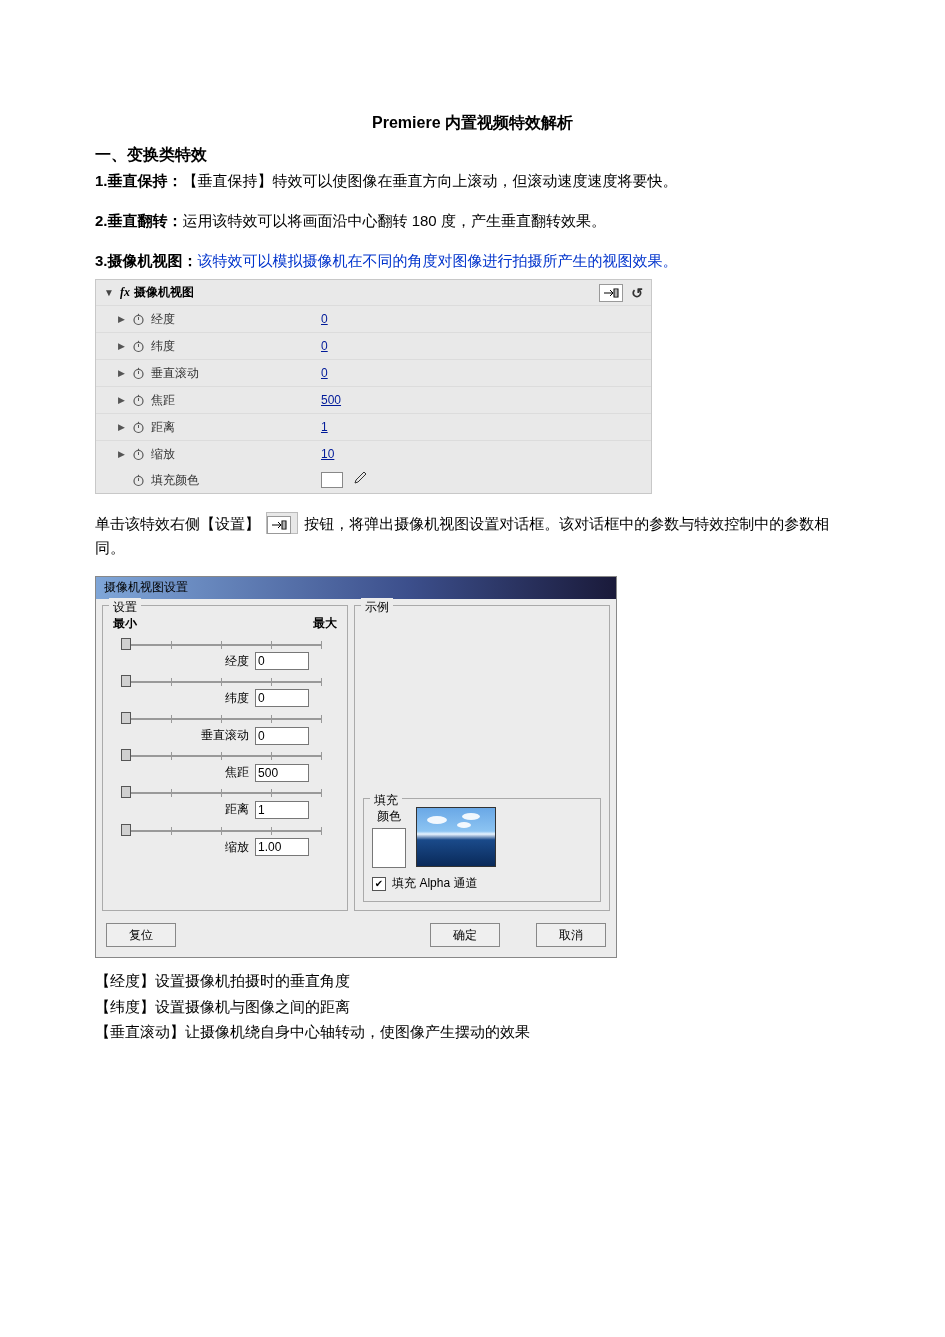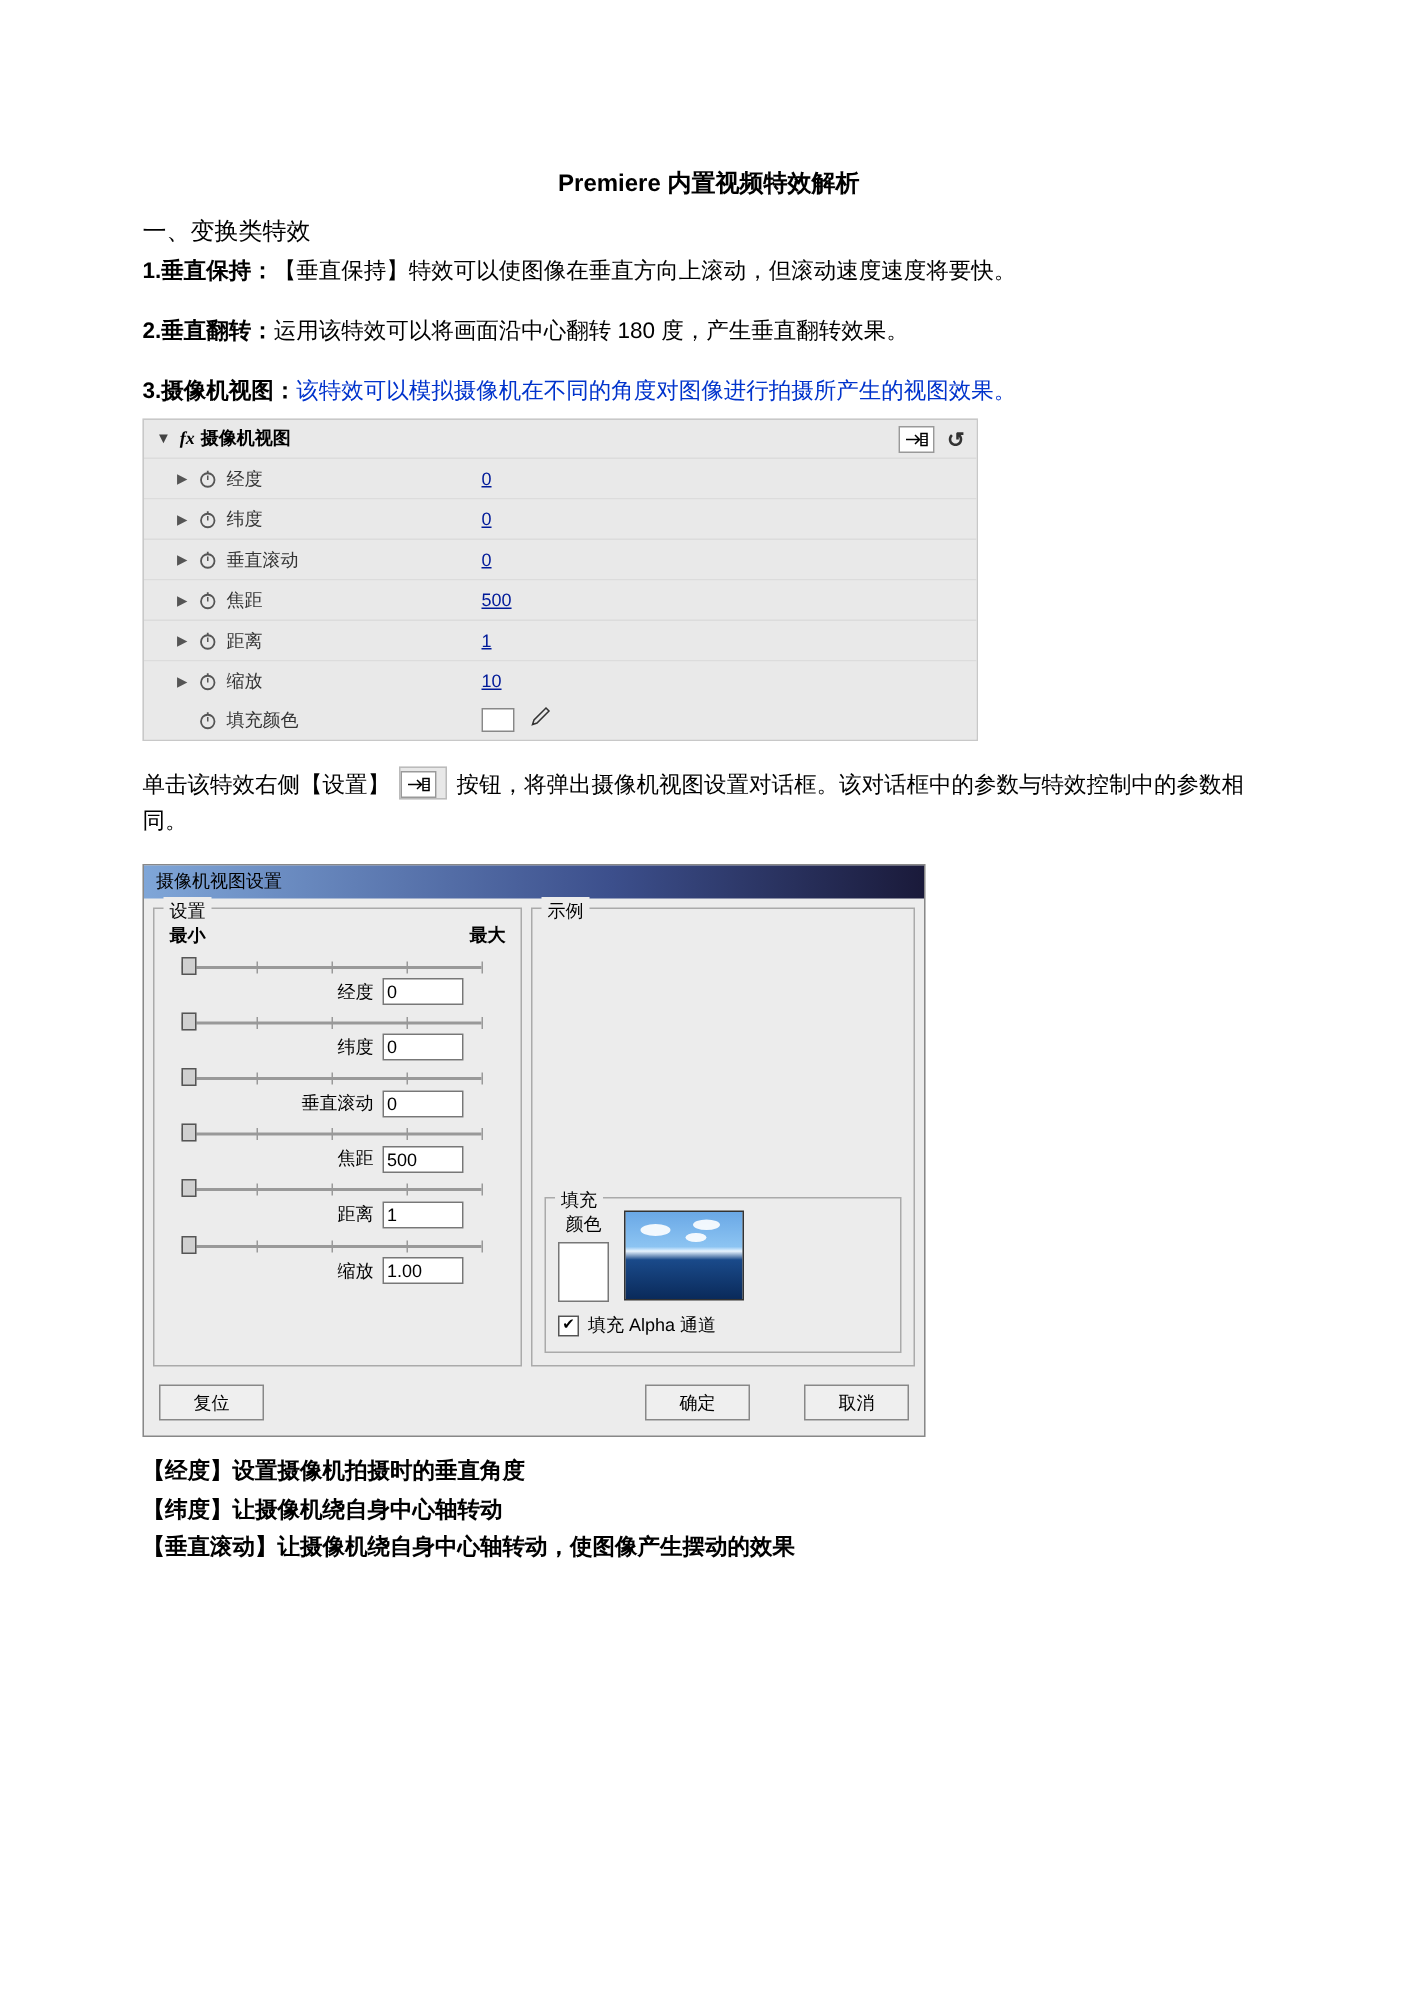--- a/index.html
+++ b/index.html
@@ -18,21 +18,21 @@
     box-sizing: border-box;
     background: #fff;
   }
   .title {
     text-align: center;
     font-weight: bold;
     font-size: 16px;
     margin-bottom: 6px;
   }
   .h2 {
-    font-weight: normal;
+    font-weight: bold;
     font-size: 16px;
     margin: 2px 0;
   }
   .para {
     margin: 0 0 16px 0;
     font-size: 15px;
   }
   .para b { font-weight: bold; }
   .blue { color: #0033cc; }
   
@@ -255,21 +255,20 @@
     height: 24px;
     background: #efefef;
     border: 1px solid #888;
     font-size: 12px;
     font-family: "SimSun";
     cursor: pointer;
   }
   .explain {
     font-size: 15px;
     line-height: 1.7;
-    font-weight: bold;
   }
 </style>
 </head>
 <body>
 
 <div class="page">
 
   <div class="title">Premiere  内置视频特效解析</div>
 
   <div class="h2">一、变换类特效</div>
@@ -556,17 +555,17 @@
     <div class="dlg-buttons">
       <button class="btn">复位</button>
       <span class="spacer"></span>
       <button class="btn">确定</button>
       <button class="btn">取消</button>
     </div>
   </div>
 
   <div class="explain" id="explain">
       <div>【经度】设置摄像机拍摄时的垂直角度</div>
-      <div>【纬度】让摄像机绕自身中心轴转动</div>
+      <div>【纬度】设置摄像机与图像之间的距离</div>
       <div>【垂直滚动】让摄像机绕自身中心轴转动，使图像产生摆动的效果</div>
     </div>
 
 </div>
 
 </body></html>

